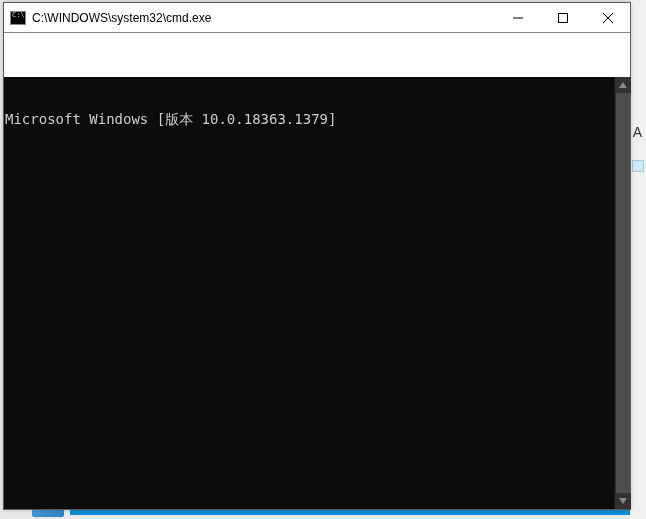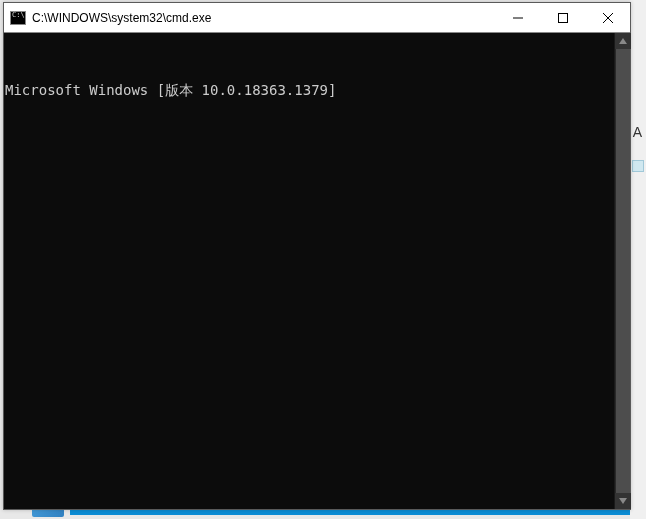--- a/index.html
+++ b/index.html
@@ -66,20 +66,21 @@
       position: absolute;
       left: 3px;
       top: 2px;
       width: 628px;
       height: 508px;
       background: #fff;
       border: 1px solid #5a5a5a;
       box-shadow: 0 0 4px rgba(0,0,0,0.2);
       display: flex;
       flex-direction: column;
+      gap: 44px;
     }
     .titlebar {
       height: 30px;
       background: #fff;
       border-bottom: 1px solid #888;
       display: flex;
       align-items: center;
       padding-left: 6px;
     }
     .titlebar-icon {
@@ -129,21 +130,21 @@
       fill: none;
     }
     .terminal-area {
       flex: 1;
       background: #0c0c0c;
       position: relative;
       display: flex;
     }
     .terminal-content {
       flex: 1;
-      padding: 17px 1px;
+      padding: 2px 1px;
       color: #cccccc;
       font-family: "NSimSun", "SimSun", Consolas, monospace;
       font-size: 14px;
       line-height: 16px;
       white-space: pre-wrap;
       word-break: break-all;
       overflow: hidden;
     }
     .terminal-line {
       min-height: 16px;

